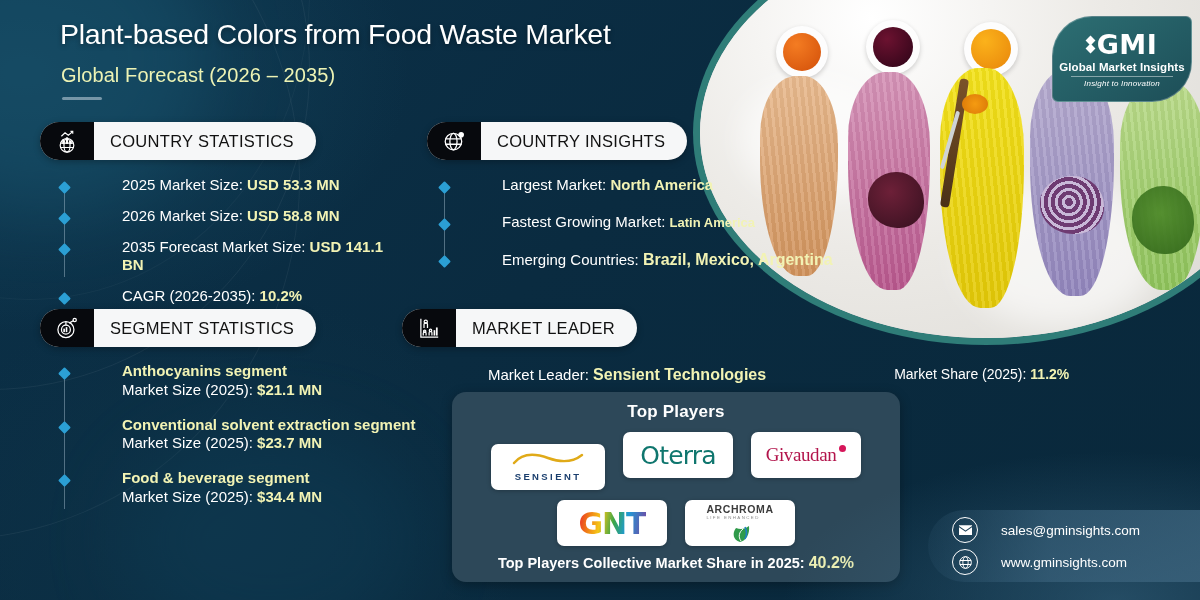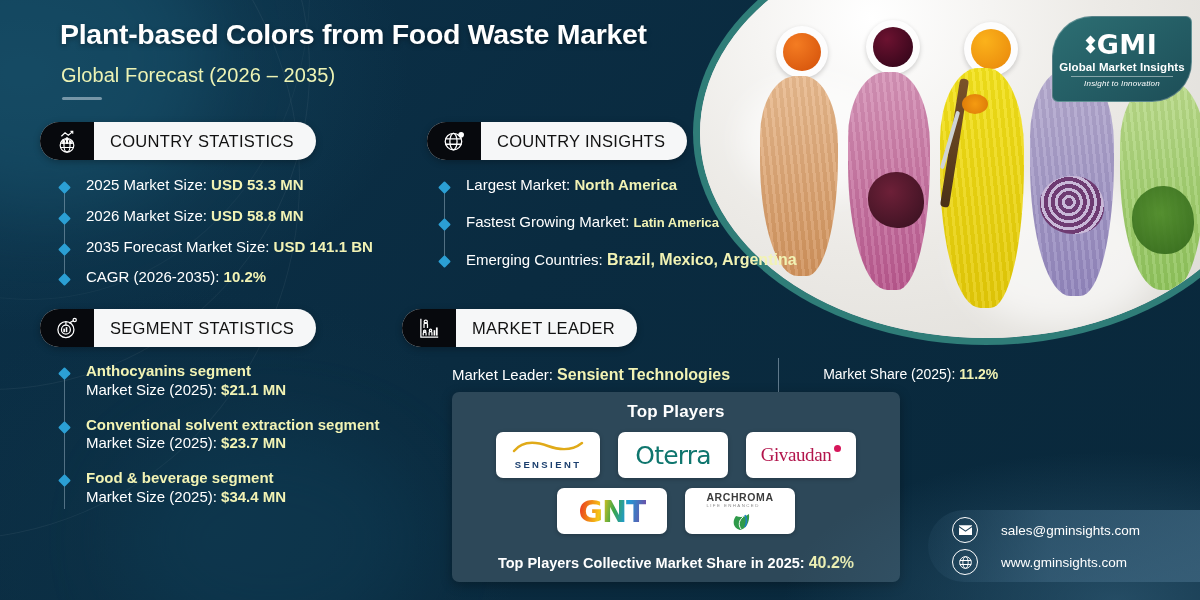--- a/index.html
+++ b/index.html
@@ -59,21 +59,21 @@
   .gmi-diamonds{display:flex;flex-direction:column;gap:1px;}
   .gmi-diamonds span{width:7px;height:7px;background:#fff;transform:rotate(45deg);display:block;}
   .gmi-word{font-size:27px;font-weight:bold;letter-spacing:.5px;font-family:"DejaVu Sans",sans-serif;}
   .gmi-sub{font-size:11.5px;font-weight:bold;margin-top:3px;letter-spacing:.1px;}
   .gmi-rule{width:74%;height:1px;background:rgba(255,255,255,.45);margin:3px 0 2px;}
   .gmi-tag{font-size:8px;font-style:italic;letter-spacing:.2px;}
 
   
   .title{
     position:absolute;left:60px;top:18px;width:660px;
-    color:#ffffff;font-size:28.5px;font-weight:bold;letter-spacing:-.3px;
+    color:#ffffff;font-size:28.5px;font-weight:normal;letter-spacing:-.3px;
     text-shadow:0 2px 5px rgba(0,0,0,.35);
   }
   .subtitle{
     position:absolute;left:61px;top:64px;
     color:#edf3b4;font-size:20px;letter-spacing:.1px;
   }
   .title-rule{position:absolute;left:62px;top:97px;width:40px;height:3px;
     background:rgba(200,215,225,.55);border-radius:2px;}
 
   
@@ -92,32 +92,32 @@
   }
 
   
   .list{position:absolute;}
   .row{position:relative;display:flex;align-items:flex-start;padding-left:26px;}
   .dot{
     position:absolute;left:0;top:7px;width:9px;height:9px;background:#2b9fd4;
     transform:rotate(45deg);border-radius:1px;
   }
   .spine{position:absolute;left:4px;width:1px;background:rgba(170,195,210,.45);}
-  .txt{color:#ffffff;font-size:15px;line-height:1.25;}
+  .txt{color:#ffffff;font-size:15px;line-height:1.25;margin-left:36px;}
   .hi{color:#f2f3b4;font-weight:bold;}
   .lbl-b{font-weight:bold;color:#f2f3b4;}
 
   
   .ml-line{position:absolute;display:flex;align-items:center;}
   .ml-div{width:1px;height:34px;background:rgba(180,200,215,.5);}
 
   
   .players{
     position:absolute;left:452px;top:392px;width:448px;height:190px;
-    background:#2d4859;border-radius:7px;
+    background:#2d4859;border-radius:14px;
     box-shadow:0 3px 12px rgba(0,0,0,.3);
   }
   .players-h{
     text-align:center;color:#fff;font-size:17px;font-weight:bold;margin-top:10px;letter-spacing:.2px;
   }
   .logo-row{display:flex;justify-content:center;gap:18px;margin-top:10px;}
   .logo{
     background:#fff;border-radius:7px;height:46px;display:flex;align-items:center;justify-content:center;
     box-shadow:0 1px 4px rgba(0,0,0,.25);
   }
@@ -348,21 +348,21 @@
     <span class="txt" style="white-space:nowrap;font-size:14px;">
       <span>Market Share (2025):</span>
       <span class="hi">11.2%</span>
     </span>
   </div>
 
   <div class="players">
     <div class="players-h">Top Players</div>
 
     <div class="logo-row">
-      <div class="logo" style="width:104px;">
+      <div class="logo" style="width:114px;margin-top:12px;">
         <div style="text-align:center;">
           <svg width="74" height="13" viewBox="0 0 74 13">
             <path d="M3 10C12 -1 26 1 37 5s24 5 34 -3" stroke="#e0aa18" stroke-width="2.4" fill="none" stroke-linecap="round"></path>
           </svg>
           <div style="font-size:9.5px;letter-spacing:2.4px;color:#1b3f6e;font-weight:bold;margin-top:1px;">SENSIENT</div>
         </div>
       </div>
       <div class="logo" style="width:110px;">
         <div style="font-size:25px;color:#0f766e;font-weight:normal;letter-spacing:-.8px;font-family:'DejaVu Sans',sans-serif;">Oterra</div>
       </div>

